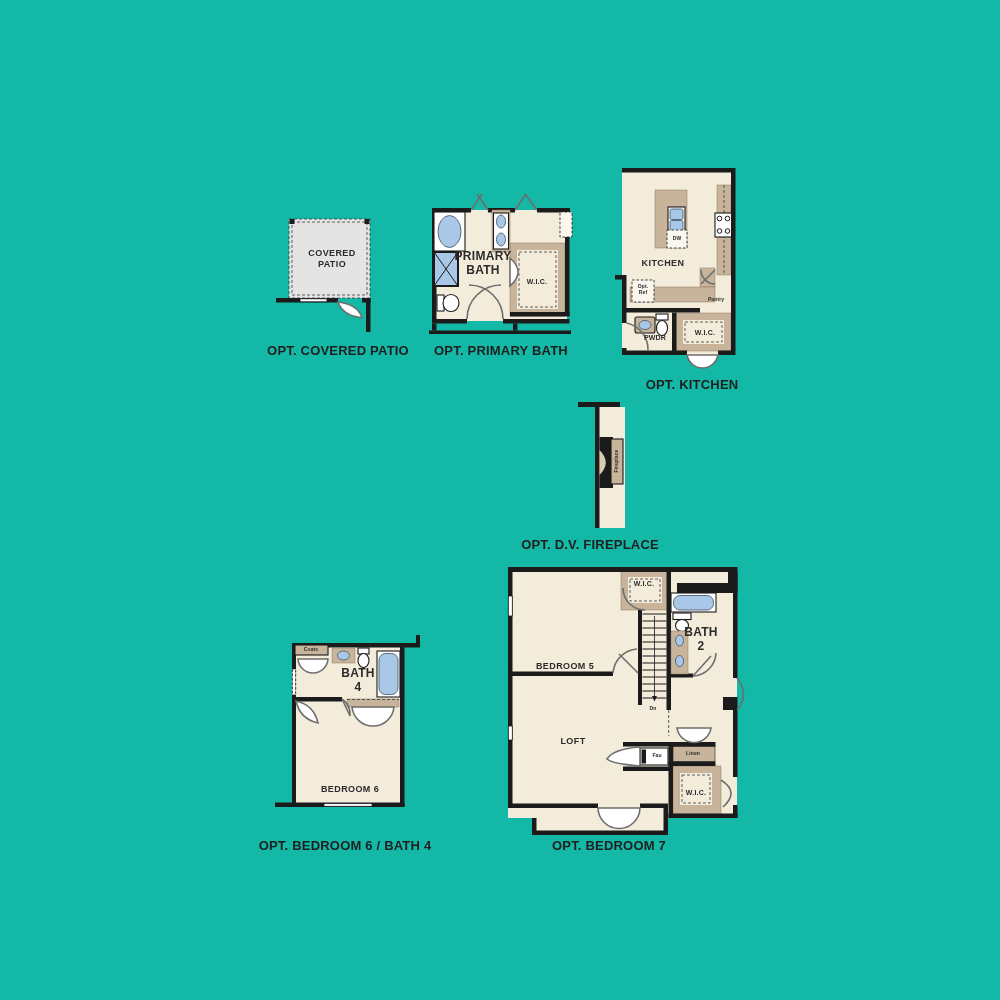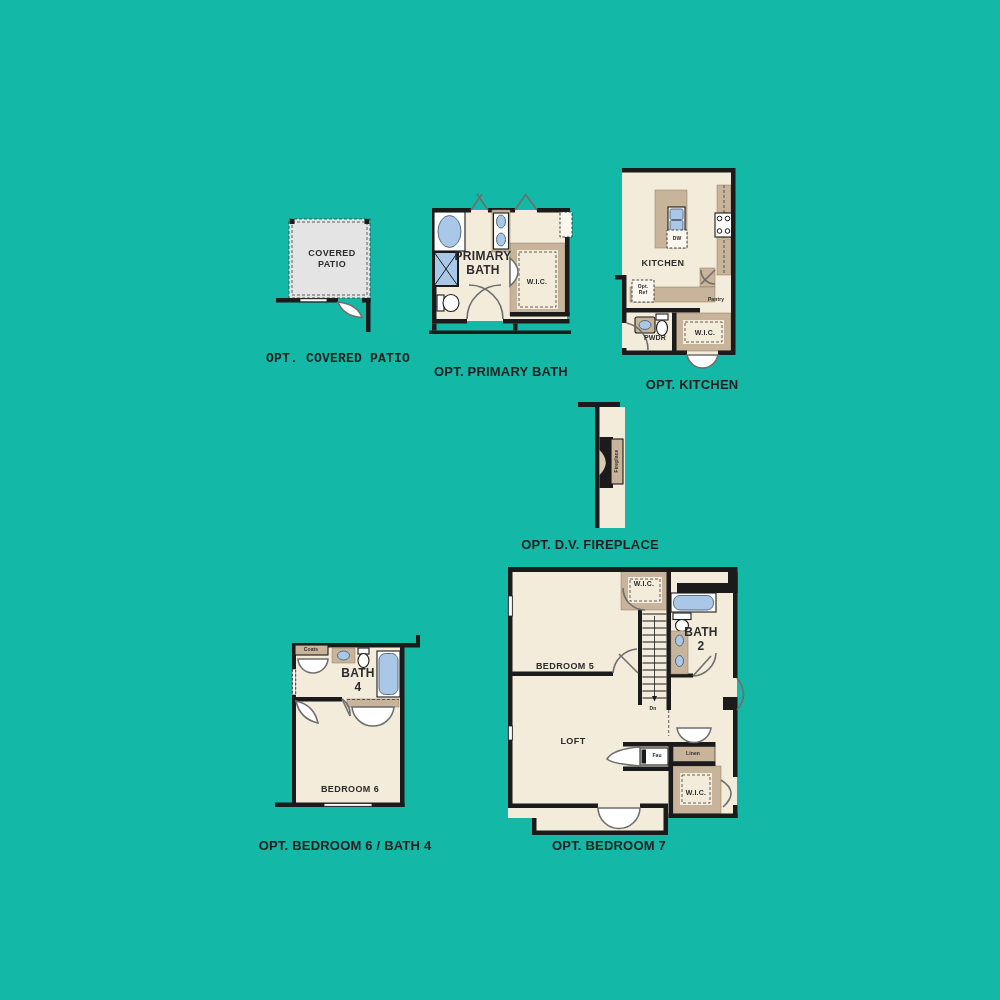--- a/index.html
+++ b/index.html
@@ -50,21 +50,21 @@
         <rect class="wall" x="92" y="86" width="8.5" height="4.5"></rect>
         <rect class="wall" x="96" y="86" width="4.5" height="34"></rect>
       </g>
       <rect class="win" x="30" y="86.8" width="27" height="3"></rect>
       <g>
         <path class="leaf" d="M 68 90 Q 73 104 92 105.5 Q 87 92 68 90 Z"></path>
       </g>
     </svg>
   </div>
   <div class="lbl room" style="left:332px;top:259px;width:64px;">COVERED PATIO</div>
-  <div class="lbl caption" style="left:338px;top:358px;font-family:Liberation Mono, monospace;">OPT. COVERED PATIO</div>
+  <div class="lbl caption" style="left:338px;top:350px;">OPT. COVERED PATIO</div>
 
   <div class="plan" style="left:425px;top:190px;">
     <svg width="150" height="150" viewBox="0 0 150 150">
       <rect class="floor" x="7" y="20" width="135" height="111"></rect>
       <g>
         <rect class="tan" x="85" y="53" width="55" height="73"></rect>
         <rect class="floor" x="92" y="60" width="41" height="59"></rect>
         <rect class="dash" x="94" y="62" width="37" height="55"></rect>
       </g>
       <g>
@@ -106,21 +106,21 @@
         <rect class="tan" x="67" y="20" width="18" height="42"></rect>
         <rect class="white" x="68.5" y="23" width="15" height="36"></rect>
         <ellipse class="fixb" cx="76" cy="31.5" rx="4.5" ry="6.5"></ellipse>
         <ellipse class="fixb" cx="76" cy="49.5" rx="4.5" ry="6.5"></ellipse>
       </g>
       <rect class="dashbox" x="135" y="22" width="12" height="25"></rect>
     </svg>
   </div>
   <div class="lbl room2" style="left:483px;top:264px;width:58px;">PRIMARY BATH</div>
   <div class="lbl tag" style="left:537px;top:281px;">W.I.C.</div>
-  <div class="lbl caption" style="left:501px;top:371px;text-align:center;">OPT. PRIMARY BATH</div>
+  <div class="lbl caption" style="left:501px;top:350px;text-align:center;">OPT. PRIMARY BATH</div>
 
   <div class="plan" style="left:615px;top:165px;">
     <svg width="125" height="200" viewBox="0 0 125 200">
       <rect class="floor" x="7" y="3" width="113" height="187"></rect>
       <g>
         <rect class="tan" x="102" y="20" width="14" height="90"></rect>
         <line class="dash" x1="109" y1="20" x2="109" y2="110"></line>
         <rect class="tan" x="85" y="103" width="15" height="19"></rect>
         <rect class="tan" x="15" y="122" width="85" height="15"></rect>
       </g>

